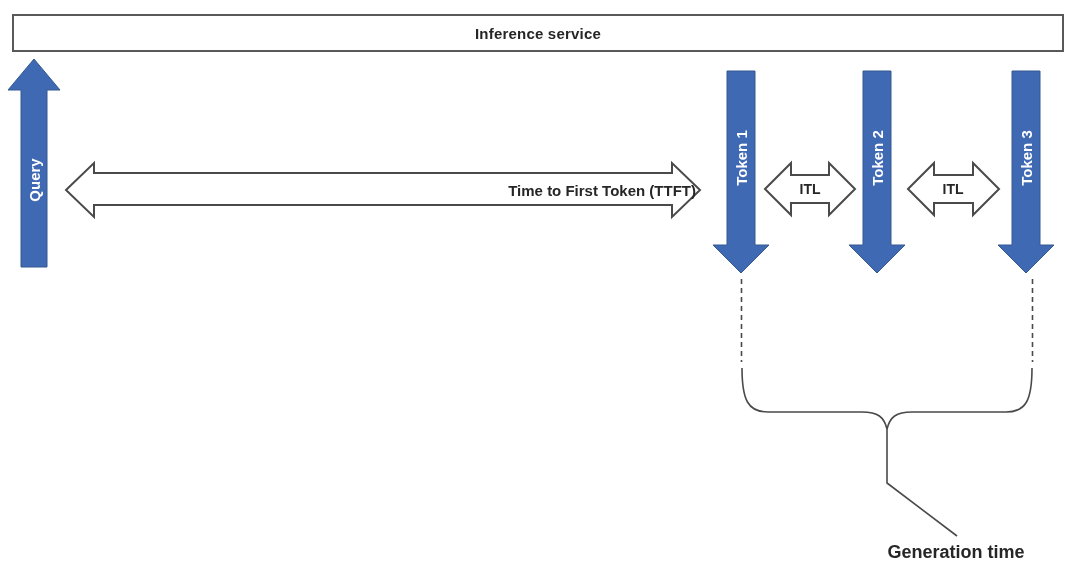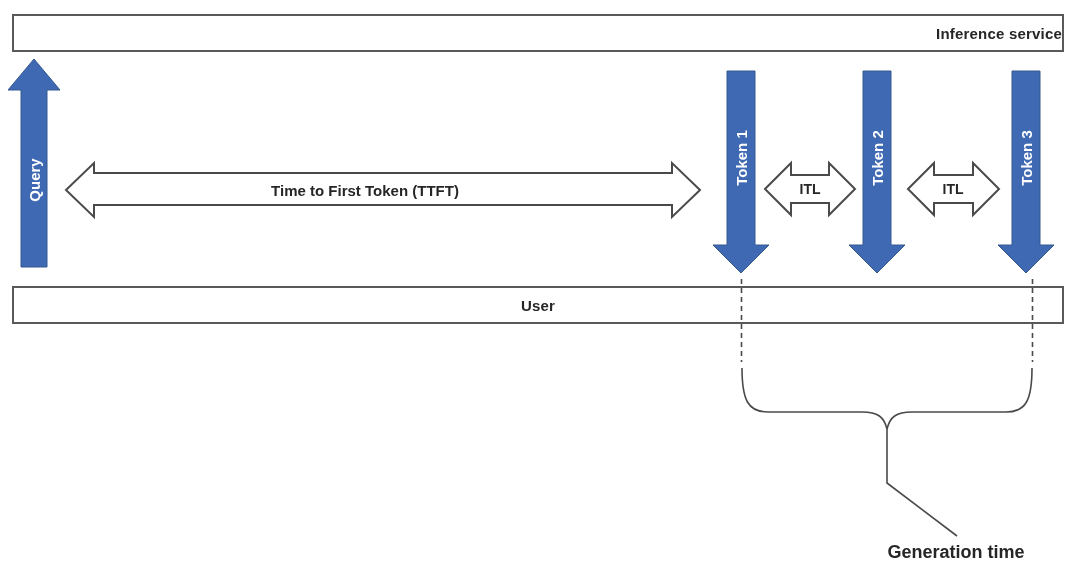--- a/index.html
+++ b/index.html
@@ -24,21 +24,21 @@
     background: #ffffff;
     border: 2px solid #595959;
     display: flex;
     align-items: center;
     justify-content: center;
     font-size: 15px;
     font-weight: 600;
     color: #262626;
     letter-spacing: 0.2px;
   }
-  .bar-top { top: 14px; justify-content: flex-end; }
+  .bar-top { top: 14px; }
   .bar-bottom { top: 286px; }
   svg.shapes {
     position: absolute;
     left: 0;
     top: 0;
     width: 1080px;
     height: 573px;
   }
   .blue-shape { stroke: #34598F; stroke-width: 1; }
   .outline-shape { fill: #ffffff; stroke: #4A4A4A; stroke-width: 2; stroke-linejoin: miter; }
@@ -50,41 +50,38 @@
     font-weight: 600;
     color: #262626;
     text-align: center;
     line-height: 1;
     white-space: nowrap;
   }
   .lbl-rot {
     color: #ffffff;
     transform: translate(-50%, -50%) rotate(-90deg);
   }
-  .lbl-ttft   { left: 48px;  width: 634px; top: 183px; }
+  .lbl-ttft   { left: 62px;  width: 634px; top: 183px; text-align: right; }
   .lbl-itl-1  { left: 780px; width: 60px;  top: 182px; font-size: 14px; }
   .lbl-itl-2  { left: 923px; width: 60px;  top: 182px; font-size: 14px; }
   .lbl-query  { left: 34px;   top: 180px; }
   .lbl-tok-1  { left: 741px;  top: 158px; }
   .lbl-tok-2  { left: 877px;  top: 158px; }
   .lbl-tok-3  { left: 1026px; top: 158px; }
   .lbl-gentime { left: 876px; width: 160px; top: 543px; font-size: 18px; }
 </style>
 </head>
 <body>
 
 <div class="stage">
 
   <div class="lane-bar bar-top">
     <span>Inference service</span>
   </div>
 
-  <div class="lane-bar bar-bottom">
-    <span>User</span>
-  </div>
 
   <svg class="shapes" viewBox="0 0 1080 573" xmlns="http://www.w3.org/2000/svg">
 
     <polygon class="blue-shape" points="34,59 8,90 21,90 21,267 47,267 47,90 60,90" fill="#3F69B3"></polygon>
 
     <polygon class="outline-shape" points="66,190 94,163 94,173 672,173 672,163 700,190 672,217 672,205 94,205 94,217"></polygon>
 
     <polygon class="blue-shape" points="727,71 755,71 755,245 769,245 741,273 713,245 727,245" fill="#3F69B3"></polygon>
 
     <polygon class="blue-shape" points="863,71 891,71 891,245 905,245 877,273 849,245 863,245" fill="#3F69B3"></polygon>

